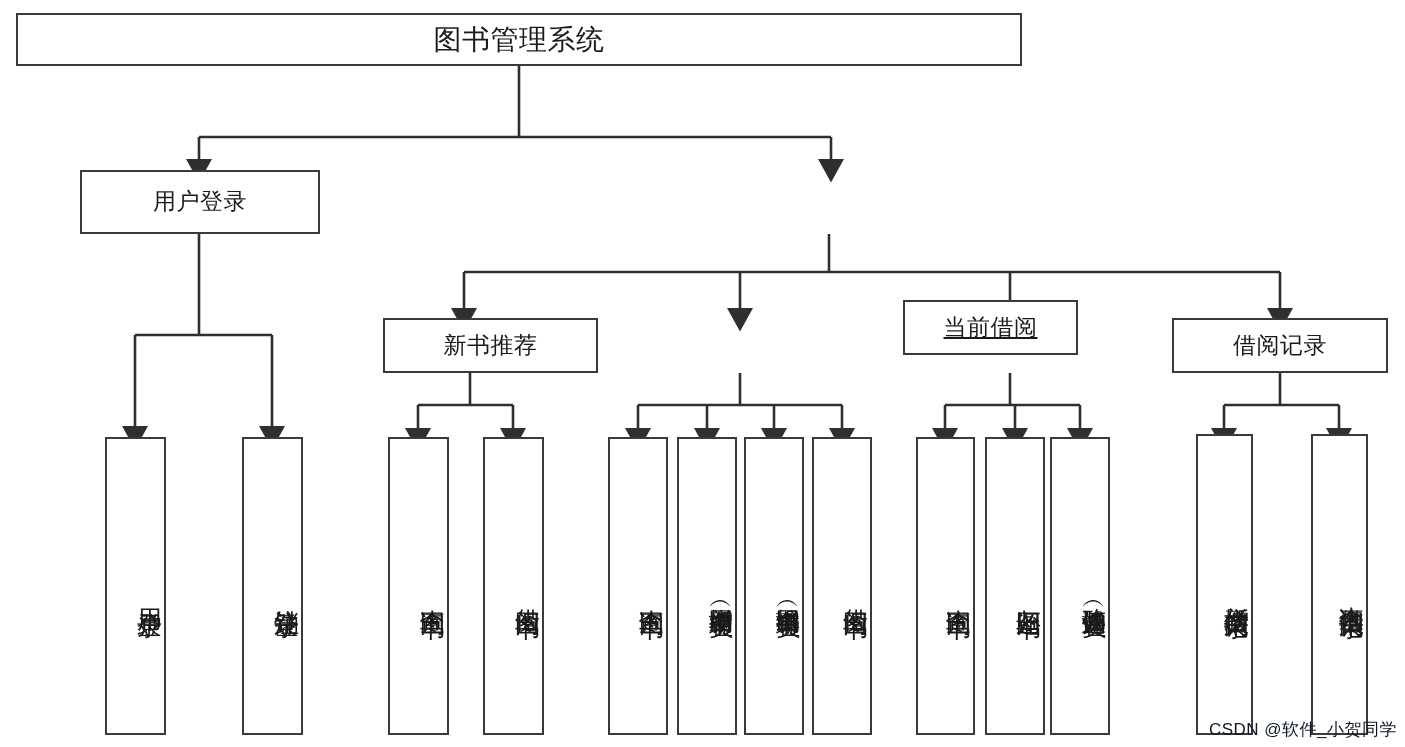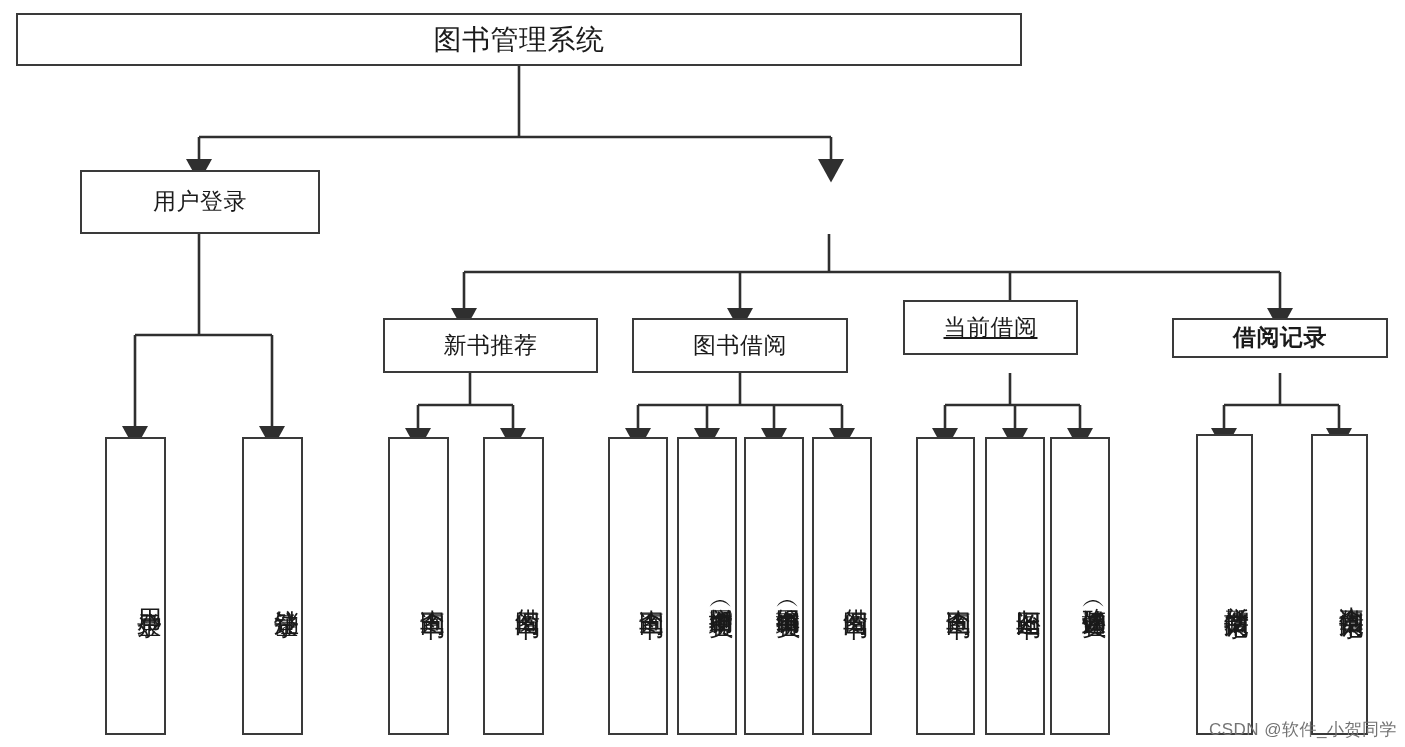--- a/index.html
+++ b/index.html
@@ -59,21 +59,21 @@
   }
   .node-label {
     display: block;
     white-space: pre;
   }
   .watermark {
     position: absolute;
     right: 8px;
     bottom: 6px;
     font-size: 17px;
-    color: #737373;
+    color: #0f172a;
     letter-spacing: 0.5px;
     white-space: nowrap;
   }
 </style>
 </head>
 <body>
 
 <div id="diagram-root">
 
   <svg id="edge-layer" viewBox="0 0 1405 747" xmlns="http://www.w3.org/2000/svg">
@@ -130,27 +130,24 @@
     <span class="node-label">图书管理系统</span>
   </div>
 
   <div class="node horiz" style="left:80px; top:170px; width:240px; height:64px;">
     <span class="node-label">用户登录</span>
   </div>
 
   <div class="node horiz" style="left:383px; top:318px; width:215px; height:55px;">
     <span class="node-label">新书推荐</span>
   </div>
-  <div class="node horiz" style="left:632px; top:318px; width:216px; height:55px;">
-    <span class="node-label">图书借阅</span>
-  </div>
   <div class="node horiz" style="left:903px; top:300px; width:175px; height:55px;text-decoration:underline;">
     <span class="node-label">当前借阅</span>
   </div>
-  <div class="node horiz" style="left:1172px; top:318px; width:216px; height:40px;font-weight:bold;">
+  <div class="node horiz" style="left:1172px; top:318px; width:216px; height:55px;">
     <span class="node-label">借阅记录</span>
   </div>
 
   <div class="node vert" style="left:105px; top:437px; width:61px; height:298px;">
     <span class="node-label">用户登录</span>
   </div>
   <div class="node vert" style="left:242px; top:437px; width:61px; height:298px;">
     <span class="node-label">注销登录</span>
   </div>
 

